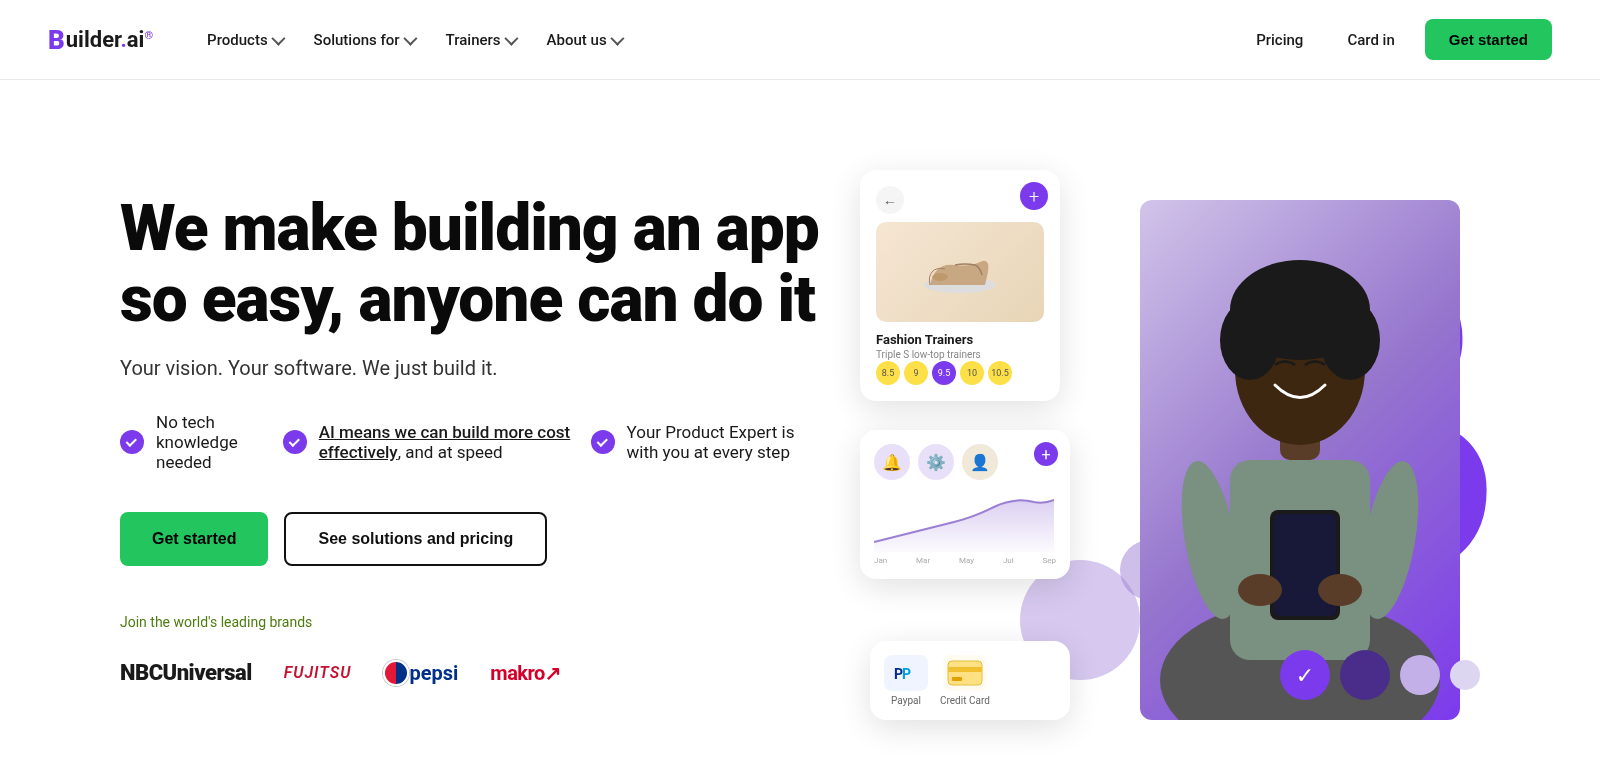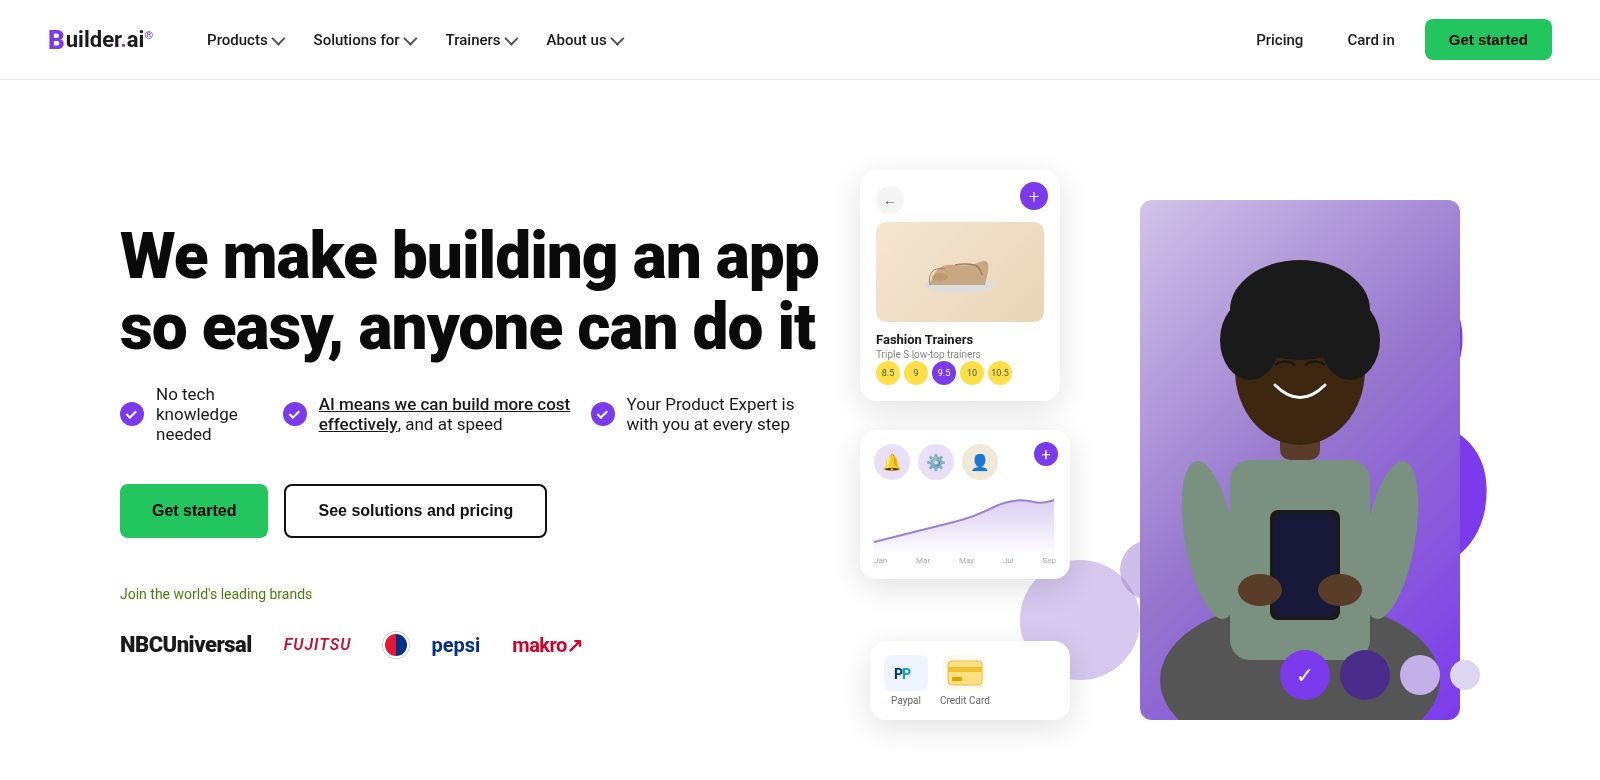--- a/index.html
+++ b/index.html
@@ -228,21 +228,21 @@
       font-size: 16px;
       font-weight: 600;
       color: #c41230;
       letter-spacing: 1px;
       text-transform: uppercase;
       font-style: italic;
     }
     .brand-pepsi {
       display: flex;
       align-items: center;
-      gap: 22px;
+      gap: 0;
       font-size: 20px;
       font-weight: 700;
       color: #003087;
     }
     .pepsi-globe {
       width: 26px;
       height: 26px;
       border-radius: 50%;
       background: conic-gradient(#003087 0deg 180deg, #e31837 180deg 360deg);
       border: 2px solid #fff;
@@ -560,20 +560,21 @@
     <button class="btn-get-started-nav">Get started</button>
   </div>
 </nav>
 
 <section class="hero">
   <div class="hero-left">
     <h1 class="hero-title">
       <span>We make building an app</span><br>
       <span>so easy, anyone can do it</span>
     </h1>
+    <p class="hero-subtitle">Your vision. Your software. We just build it.</p>
 
     <ul class="hero-features">
       <li>
         <span class="check-icon"></span>
         <span>No tech knowledge needed</span>
       </li>
       <li>
         <span class="check-icon"></span>
         <span>
           <a href="#" class="underline-link">AI means we can build more cost effectively</a><span>, and at speed</span>

